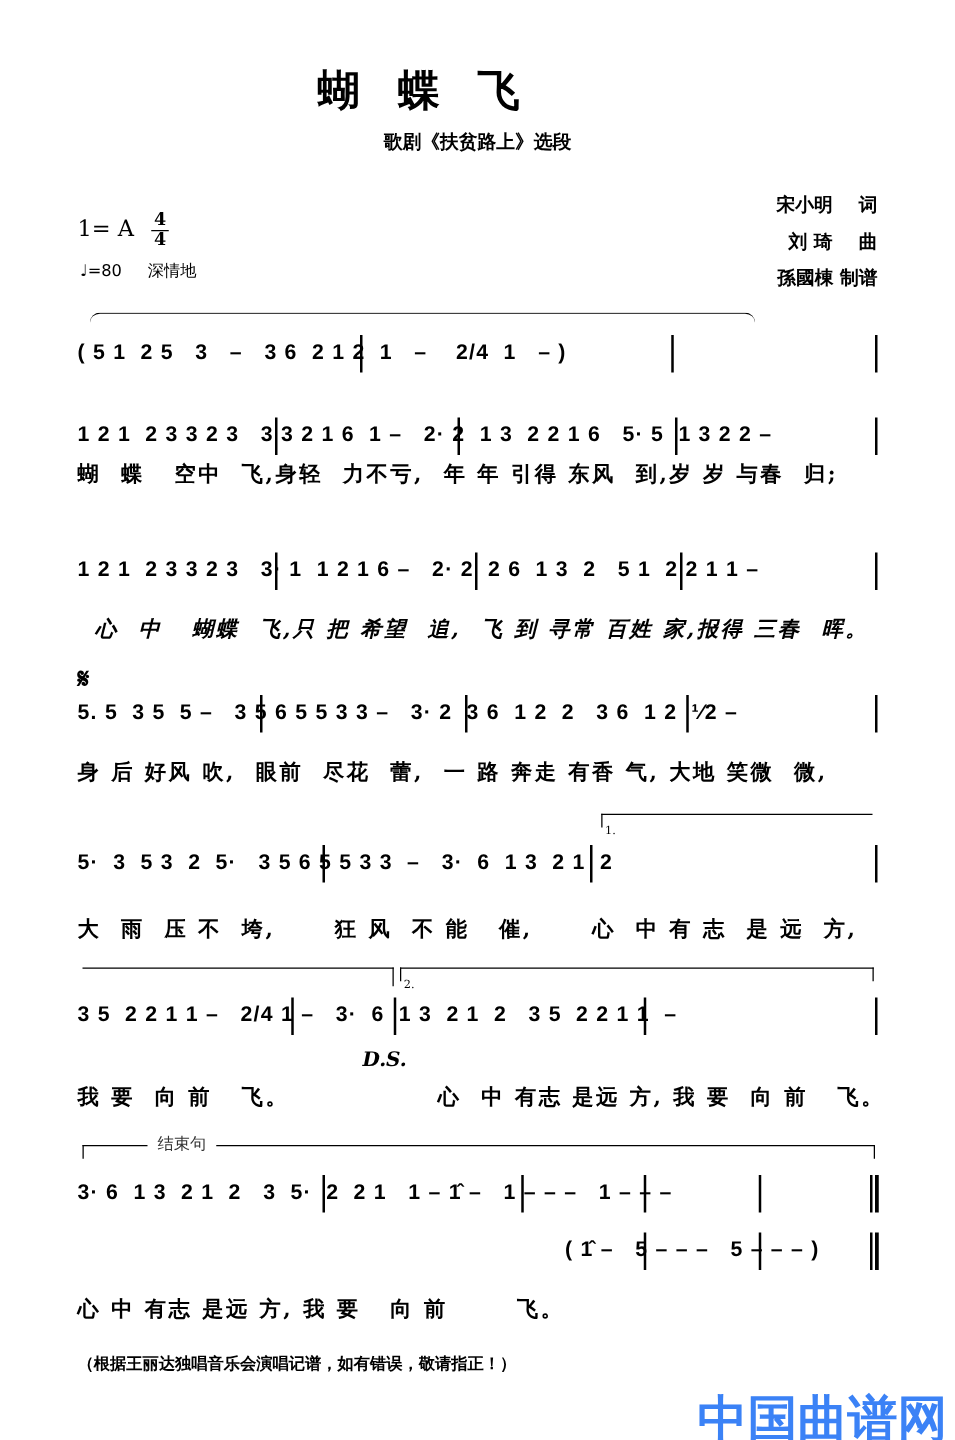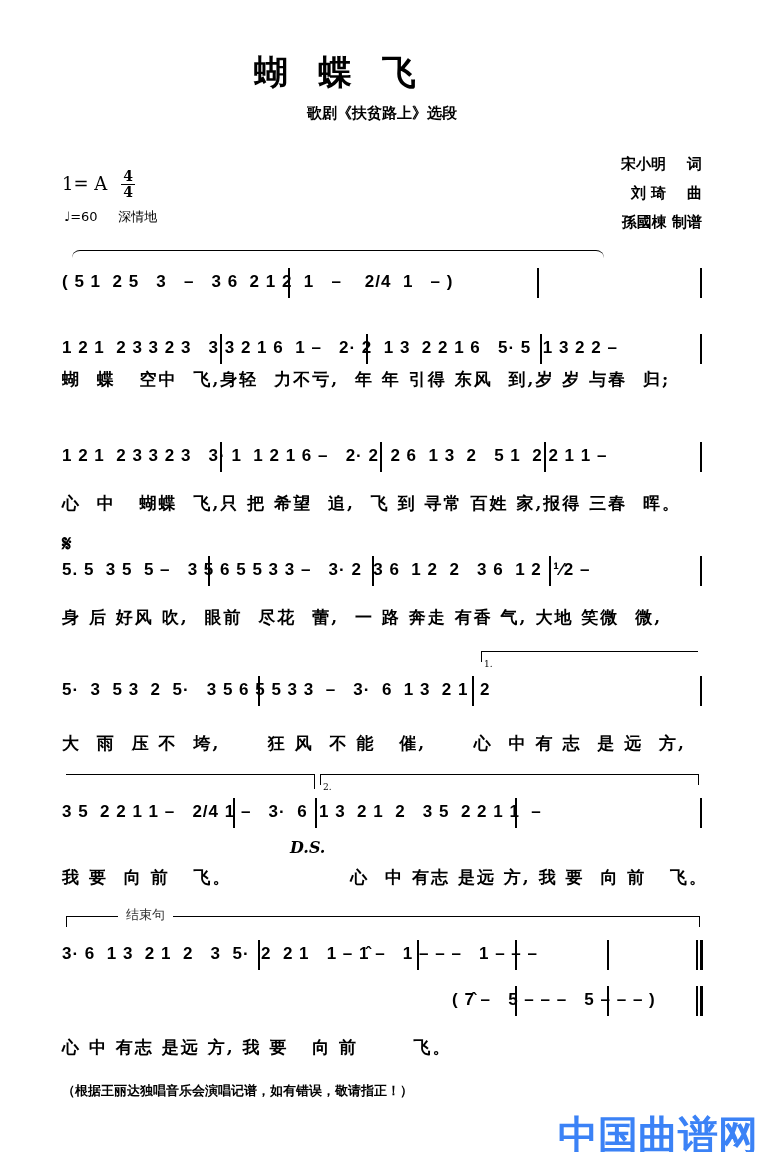--- a/index.html
+++ b/index.html
@@ -42,21 +42,21 @@
 
 <div class="abs key">
   <span>1= A</span>
   <span class="frac">
     <span>4</span>
     <span class="bar"></span>
     <span>4</span>
   </span>
 </div>
 <div class="abs tempo">
-  <span>♩=60</span>
+  <span>♩=80</span>
   &nbsp;&nbsp;&nbsp;
   <span style="font-family:'DejaVu Serif',serif;font-weight:normal;">深情地</span>
 </div>
 
 <div class="abs credits">
   <div><span>宋小明</span>&nbsp;&nbsp;&nbsp;&nbsp;<span>词</span></div>
   <div><span>刘 琦</span>&nbsp;&nbsp;&nbsp;&nbsp;<span>曲</span></div>
   <div><span>孫國棟</span> <span>制谱</span></div>
 </div>
 
@@ -77,21 +77,21 @@
 </div>
 <div class="abs lyrics" style="left:62px;top:368px;">蝴  蝶   空中  飞,身轻  力不亏,  年 年 引得 东风  到,岁 岁 与春  归;</div>
 
 <div class="abs row" style="top:446px;">
   <div class="notes">1 2 1  2 3 3 2 3   3· 1  1 2 1 6 –   2· 2  2 6  1 3  2   5 1  2 2 1 1 –</div>
   <div class="barline" style="left:158px;top:-4px;height:30px;"></div>
   <div class="barline" style="left:318px;top:-4px;height:30px;"></div>
   <div class="barline" style="left:482px;top:-4px;height:30px;"></div>
   <div class="barline" style="left:638px;top:-4px;height:30px;"></div>
 </div>
-<div class="abs lyrics" style="left:62px;top:492px;">心  中   蝴蝶  飞,只 把 希望  追,  飞 到 寻常 百姓 家,报得 三春  晖。</div>
+<div class="abs lyrics" style="left:76px;top:492px;font-style:italic;">心  中   蝴蝶  飞,只 把 希望  追,  飞 到 寻常 百姓 家,报得 三春  晖。</div>
 
 <div class="abs segno" style="left:62px;top:530px;">𝄋</div>
 <div class="abs row" style="top:560px;">
   <div class="notes">5. 5  3 5  5 –   3 5 6 5 5 3 3 –   3· 2  3 6  1 2  2   3 6  1 2  ¹⁄2 –</div>
   <div class="barline" style="left:146px;top:-4px;height:30px;"></div>
   <div class="barline" style="left:310px;top:-4px;height:30px;"></div>
   <div class="barline" style="left:487px;top:-4px;height:30px;"></div>
   <div class="barline" style="left:638px;top:-4px;height:30px;"></div>
 </div>
 <div class="abs lyrics" style="left:62px;top:606px;">身 后 好风 吹,  眼前  尽花  蕾,  一 路 奔走 有香 气, 大地 笑微  微,</div>
@@ -126,21 +126,21 @@
 <div class="abs row" style="top:944px;">
   <div class="notes">3· 6  1 3  2 1  2   3  5·  2  2 1   1 – 1̂ –   1 – – –   1 – – –</div>
   <div class="barline" style="left:196px;top:-4px;height:30px;"></div>
   <div class="barline" style="left:355px;top:-4px;height:30px;"></div>
   <div class="barline" style="left:453px;top:-4px;height:30px;"></div>
   <div class="barline" style="left:545px;top:-4px;height:30px;"></div>
   <div class="barline" style="left:634px;top:-4px;height:30px;"></div>
   <div class="barline" style="left:638px;top:-4px;height:30px;width:3px;"></div>
 </div>
 <div class="abs row" style="top:990px;">
-  <div class="notes" style="margin-left:390px;">( 7̂ –   5 – – –   5 – – – )</div>
+  <div class="notes" style="margin-left:390px;">( 1̂ –   5 – – –   5 – – – )</div>
   <div class="barline" style="left:453px;top:-4px;height:30px;"></div>
   <div class="barline" style="left:545px;top:-4px;height:30px;"></div>
   <div class="barline" style="left:634px;top:-4px;height:30px;"></div>
   <div class="barline" style="left:638px;top:-4px;height:30px;width:3px;"></div>
 </div>
 <div class="abs lyrics" style="left:62px;top:1036px;">心 中 有志 是远 方, 我 要   向 前       飞。</div>
 
 <div class="abs note-footer">（根据王丽达独唱音乐会演唱记谱，如有错误，敬请指正！）</div>
 
 <div class="abs wm">

